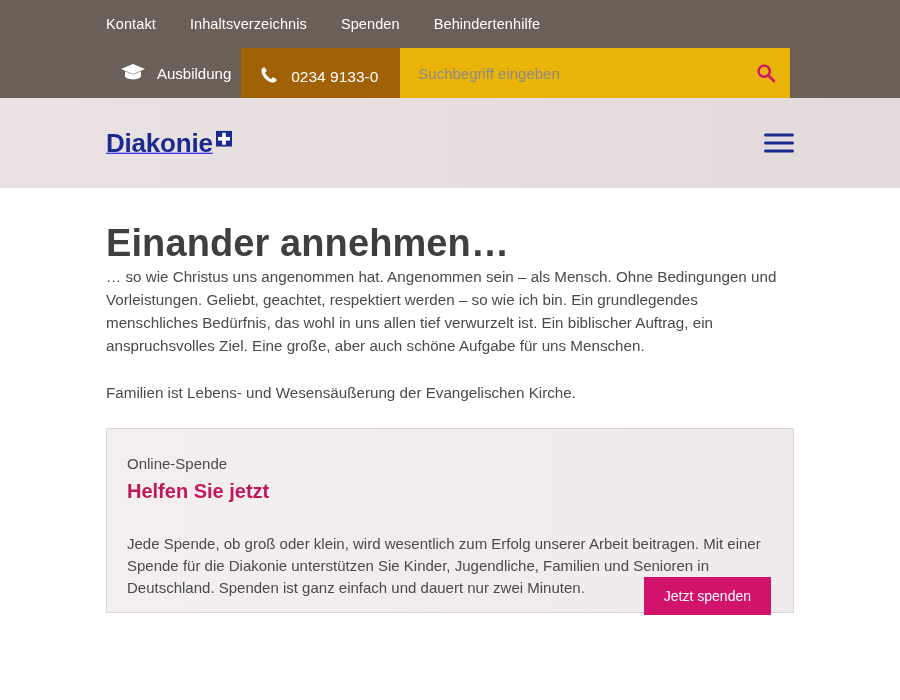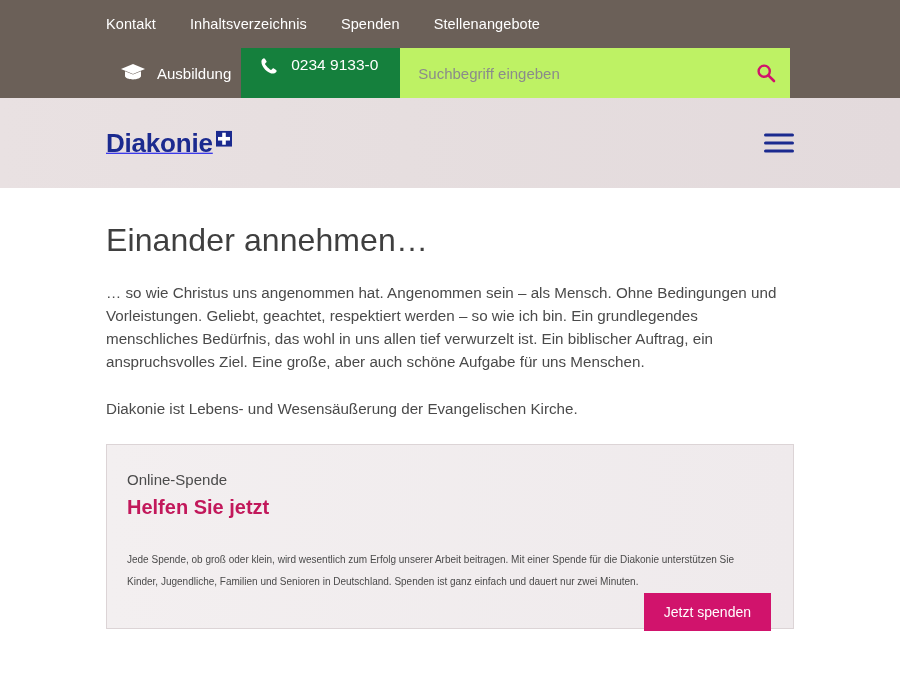--- a/index.html
+++ b/index.html
@@ -41,31 +41,31 @@
     display: flex;
     align-items: center;
     gap: 11px;
     padding: 0 10px 0 14px;
     color: #fff;
     font-size: 15px;
   }
   .cap-icon { display:block; }
   .phone {
     display: flex;
-    align-items: flex-start;
+    align-items: center;
     gap: 12px;
-    background: #15803d;
+    background: #a16207;
     color: #ffffff;
     font-size: 15.5px;
     padding: 8px 22px 0 18px;
     min-width: 150px;
   }
   .searchbox {
     position: relative;
-    background: #bef264;
+    background: #eab308;
     flex: 0 0 390px;
     display: flex;
     align-items: flex-start;
   }
   .searchbox input {
     border: 0;
     outline: none;
     width: 100%;
     height: 100%;
     padding: 0 46px 0 18px;
@@ -129,25 +129,24 @@
     border-radius: 2px;
     margin: 5px 0;
   }
 
   
   .content {
     padding: 0 106px;
     background: #ffffff;
   }
   h1.page-title {
-    font-size: 32px;
-    font-weight: 400;
+    font-size: 38px;
+    font-weight: 700;
     color: #3f3f3f;
     margin-top: 34px;
-    margin-bottom: 22px;
     letter-spacing: .1px;
   }
   p.para {
     font-size: 15.2px;
     line-height: 23px;
     color: #4a4a4a;
     margin-bottom: 24px;
     max-width: 690px;
   }
 
@@ -165,21 +164,21 @@
     color: #4b4b4b;
     margin-bottom: 8px;
   }
   .donate h2 {
     font-size: 20px;
     font-weight: 700;
     color: #c2185b;
     margin-bottom: 30px;
   }
   .donate p {
-    font-size: 10px;
+    font-size: 15px;
     line-height: 22px;
     color: #4a4a4a;
     max-width: 640px;
   }
   .donate-btn {
     position: absolute;
     right: 22px;
     bottom: -3px;
     background: #d1136c;
     color: #fff;
@@ -192,21 +191,21 @@
 </style>
 </head>
 <body>
 
 <div class="topbar">
 
   <nav class="topnav">
     <a href="#">Kontakt</a>
     <a href="#">Inhaltsverzeichnis</a>
     <a href="#">Spenden</a>
-    <a href="#">Stellenangebote</a>
+    <a href="#">Behindertenhilfe</a>
   </nav>
 
   <div class="toolrow">
 
     <div class="ausbildung">
       <span class="cap-icon">
         <svg width="26" height="18" viewBox="0 0 26 18">
           <path d="M13 1 L25 6 L13 11 L1 6 Z" fill="#ffffff"></path>
           <path d="M5 8.2 V13 C5 15 9 16.4 13 16.4 C17 16.4 21 15 21 13 V8.2 L13 11.6 Z" fill="#ffffff"></path>
         </svg>
@@ -254,21 +253,21 @@
     <span></span>
     <span></span>
   </div>
 </div>
 
 <div class="content">
 
   <h1 class="page-title">Einander annehmen…</h1>
 
   <p class="para">… so wie Christus uns angenommen hat. Angenommen sein – als Mensch. Ohne Bedingungen und Vorleistungen. Geliebt, geachtet, respektiert werden – so wie ich bin. Ein grundlegendes menschliches Bedürfnis, das wohl in uns allen tief verwurzelt ist. Ein biblischer Auftrag, ein anspruchsvolles Ziel. Eine große, aber auch schöne Aufgabe für uns Menschen.</p>
-  <p class="para">Diakonie ist Lebens- und Wesensäußerung der Evangelischen Kirche.</p>
+  <p class="para">Familien ist Lebens- und Wesensäußerung der Evangelischen Kirche.</p>
 
   <section class="donate">
     <div class="eyebrow">Online-Spende</div>
     <h2>Helfen Sie jetzt</h2>
     <p>Jede Spende, ob groß oder klein, wird wesentlich zum Erfolg unserer Arbeit beitragen. Mit einer Spende für die Diakonie unterstützen Sie Kinder, Jugendliche, Familien und Senioren in Deutschland. Spenden ist ganz einfach und dauert nur zwei Minuten.</p>
     <button class="donate-btn">Jetzt spenden</button>
   </section>
 
 </div>
 

